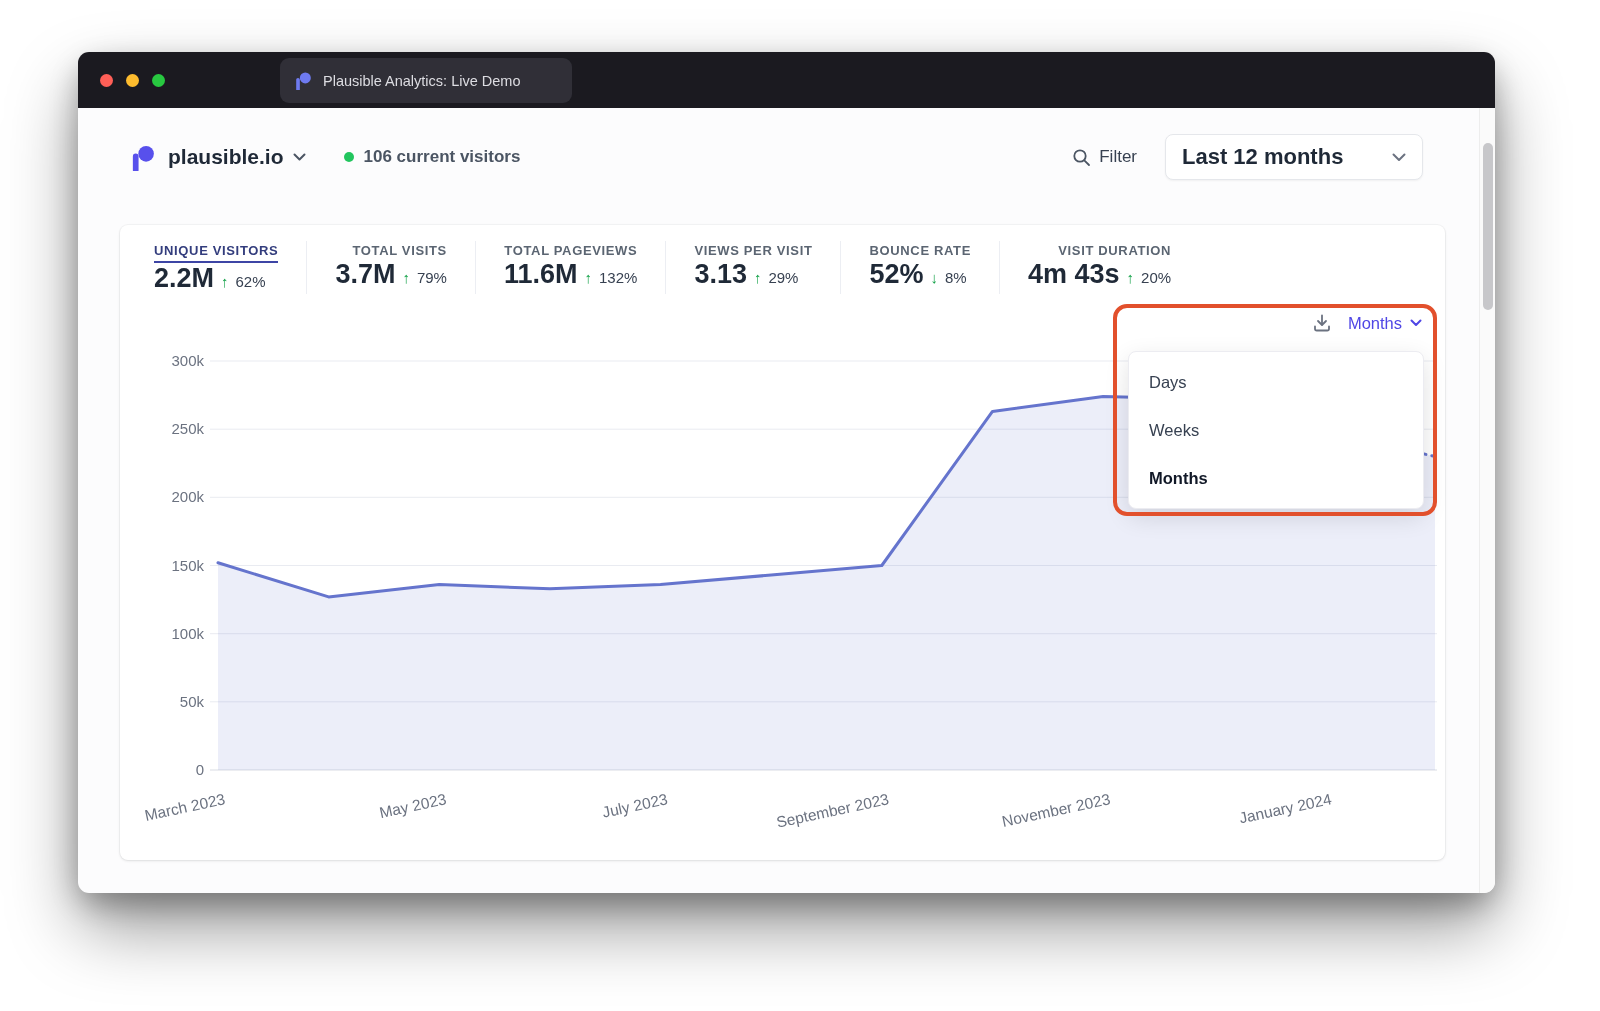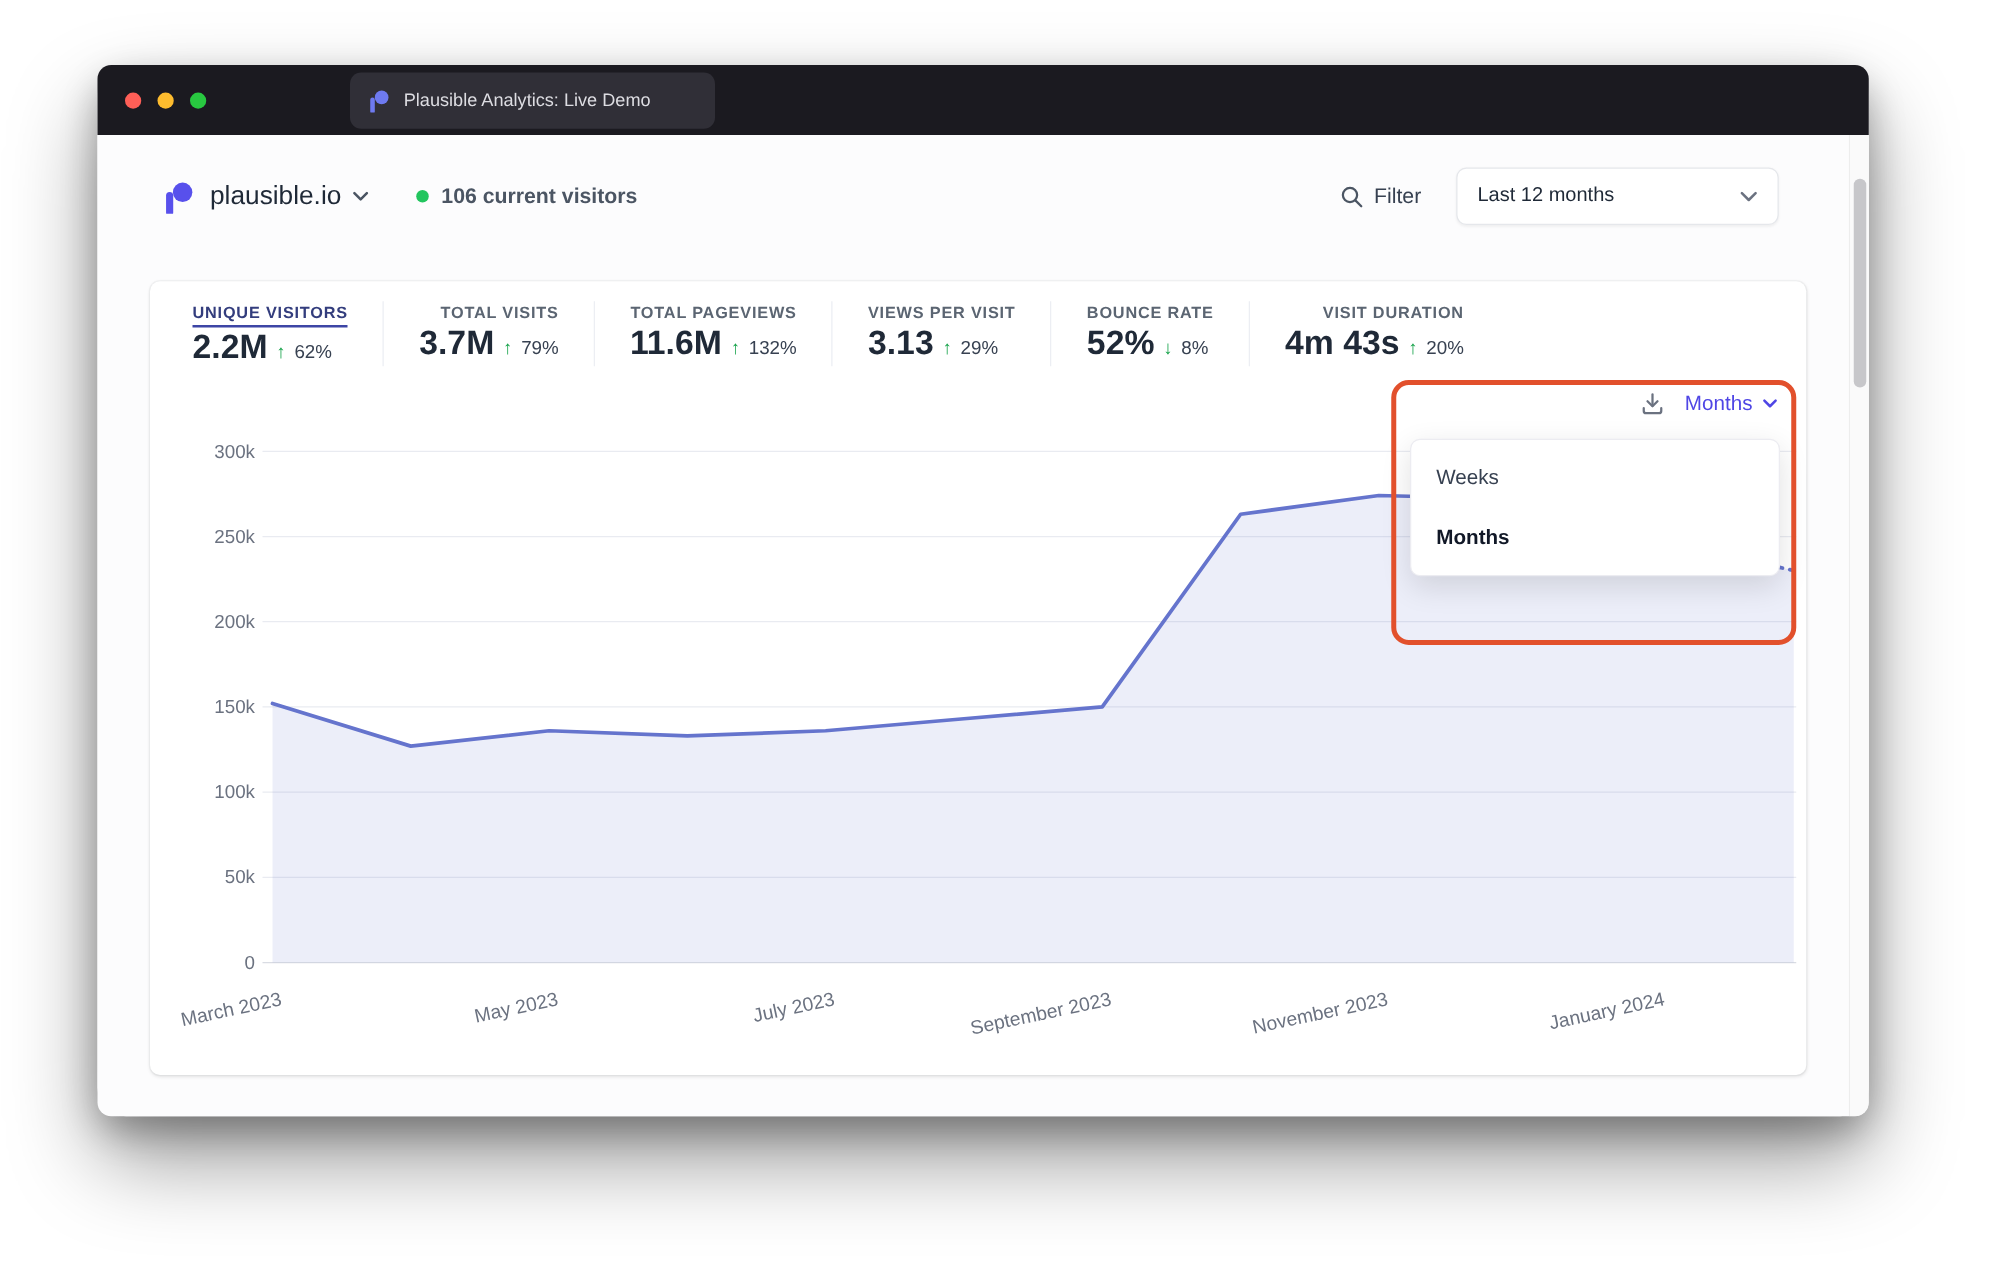--- a/index.html
+++ b/index.html
@@ -31,30 +31,30 @@
   .content {
     position:absolute; top:56px; left:0; right:0; bottom:0;
     background:#fcfcfd; border-radius:0 0 11px 11px; overflow:hidden;
   }
   .dashboard-header {
     display:flex; align-items:center; justify-content:space-between;
     padding:26px 72px 0 52px; height:72px;
   }
   .left-group, .right-group { display:flex; align-items:center; }
   .site-switcher { display:flex; align-items:center; cursor:pointer; }
-  .site-name { font-size:21px; font-weight:400; color:#1f2937; margin-left:11px; }
+  .site-name { font-size:21px; font-weight:700; color:#1f2937; margin-left:11px; }
   .site-switcher .chev { margin-left:9px; }
   .visitors { display:flex; align-items:center; margin-left:38px; gap:10px; }
   .dot { width:10px; height:10px; border-radius:50%; background:#22c55e; }
   .visitors-text { font-size:17px; font-weight:600; color:#4b5563; }
   .filter-button { display:flex; align-items:center; gap:8px; color:#374151; font-size:17px; margin-right:28px; cursor:pointer; }
   .range-select {
     display:flex; align-items:center; justify-content:space-between;
     width:258px; height:46px; border:1px solid #e5e7eb; border-radius:8px;
-    background:#fff; padding:0 16px; font-size:16px; font-weight:400;
+    background:#fff; padding:0 16px; font-size:22px; font-weight:700;
     color:#1f2937; box-shadow:0 1px 2px rgba(0,0,0,0.05); cursor:pointer;
   }
   
   .card {
     position:relative; margin:45px 50px 0 42px; height:635px;
     background:#ffffff; border-radius:8px;
     box-shadow:0 1px 3px rgba(0,0,0,0.10), 0 0 0 1px rgba(15,23,42,0.03);
   }
   .stats-row { display:flex; padding:16px 0 0 34px;text-align:right; }
   .stat { padding-right:28px; margin-right:28px; border-right:1px solid #eceef3; cursor:pointer; }
@@ -255,20 +255,21 @@
           <span>Months</span>
           <span style="display:flex">
             <svg width="12" height="8" viewBox="0 0 12 8">
                 <path d="M1.5 1.5 L6 6 L10.5 1.5" stroke="#4f46e5" stroke-width="2" fill="none" stroke-linecap="round" stroke-linejoin="round"></path>
               </svg>
           </span>
         </span>
       </div>
 
       <div class="interval-menu">
+        <div class="menu-item">Days</div>
         <div class="menu-item">Weeks</div>
         <div class="menu-item selected">Months</div>
       </div>
 
       <div class="annotation-highlight"></div>
 
     </div>
 
     <div class="scrollbar-track">
       <div class="scrollbar-thumb"></div>

